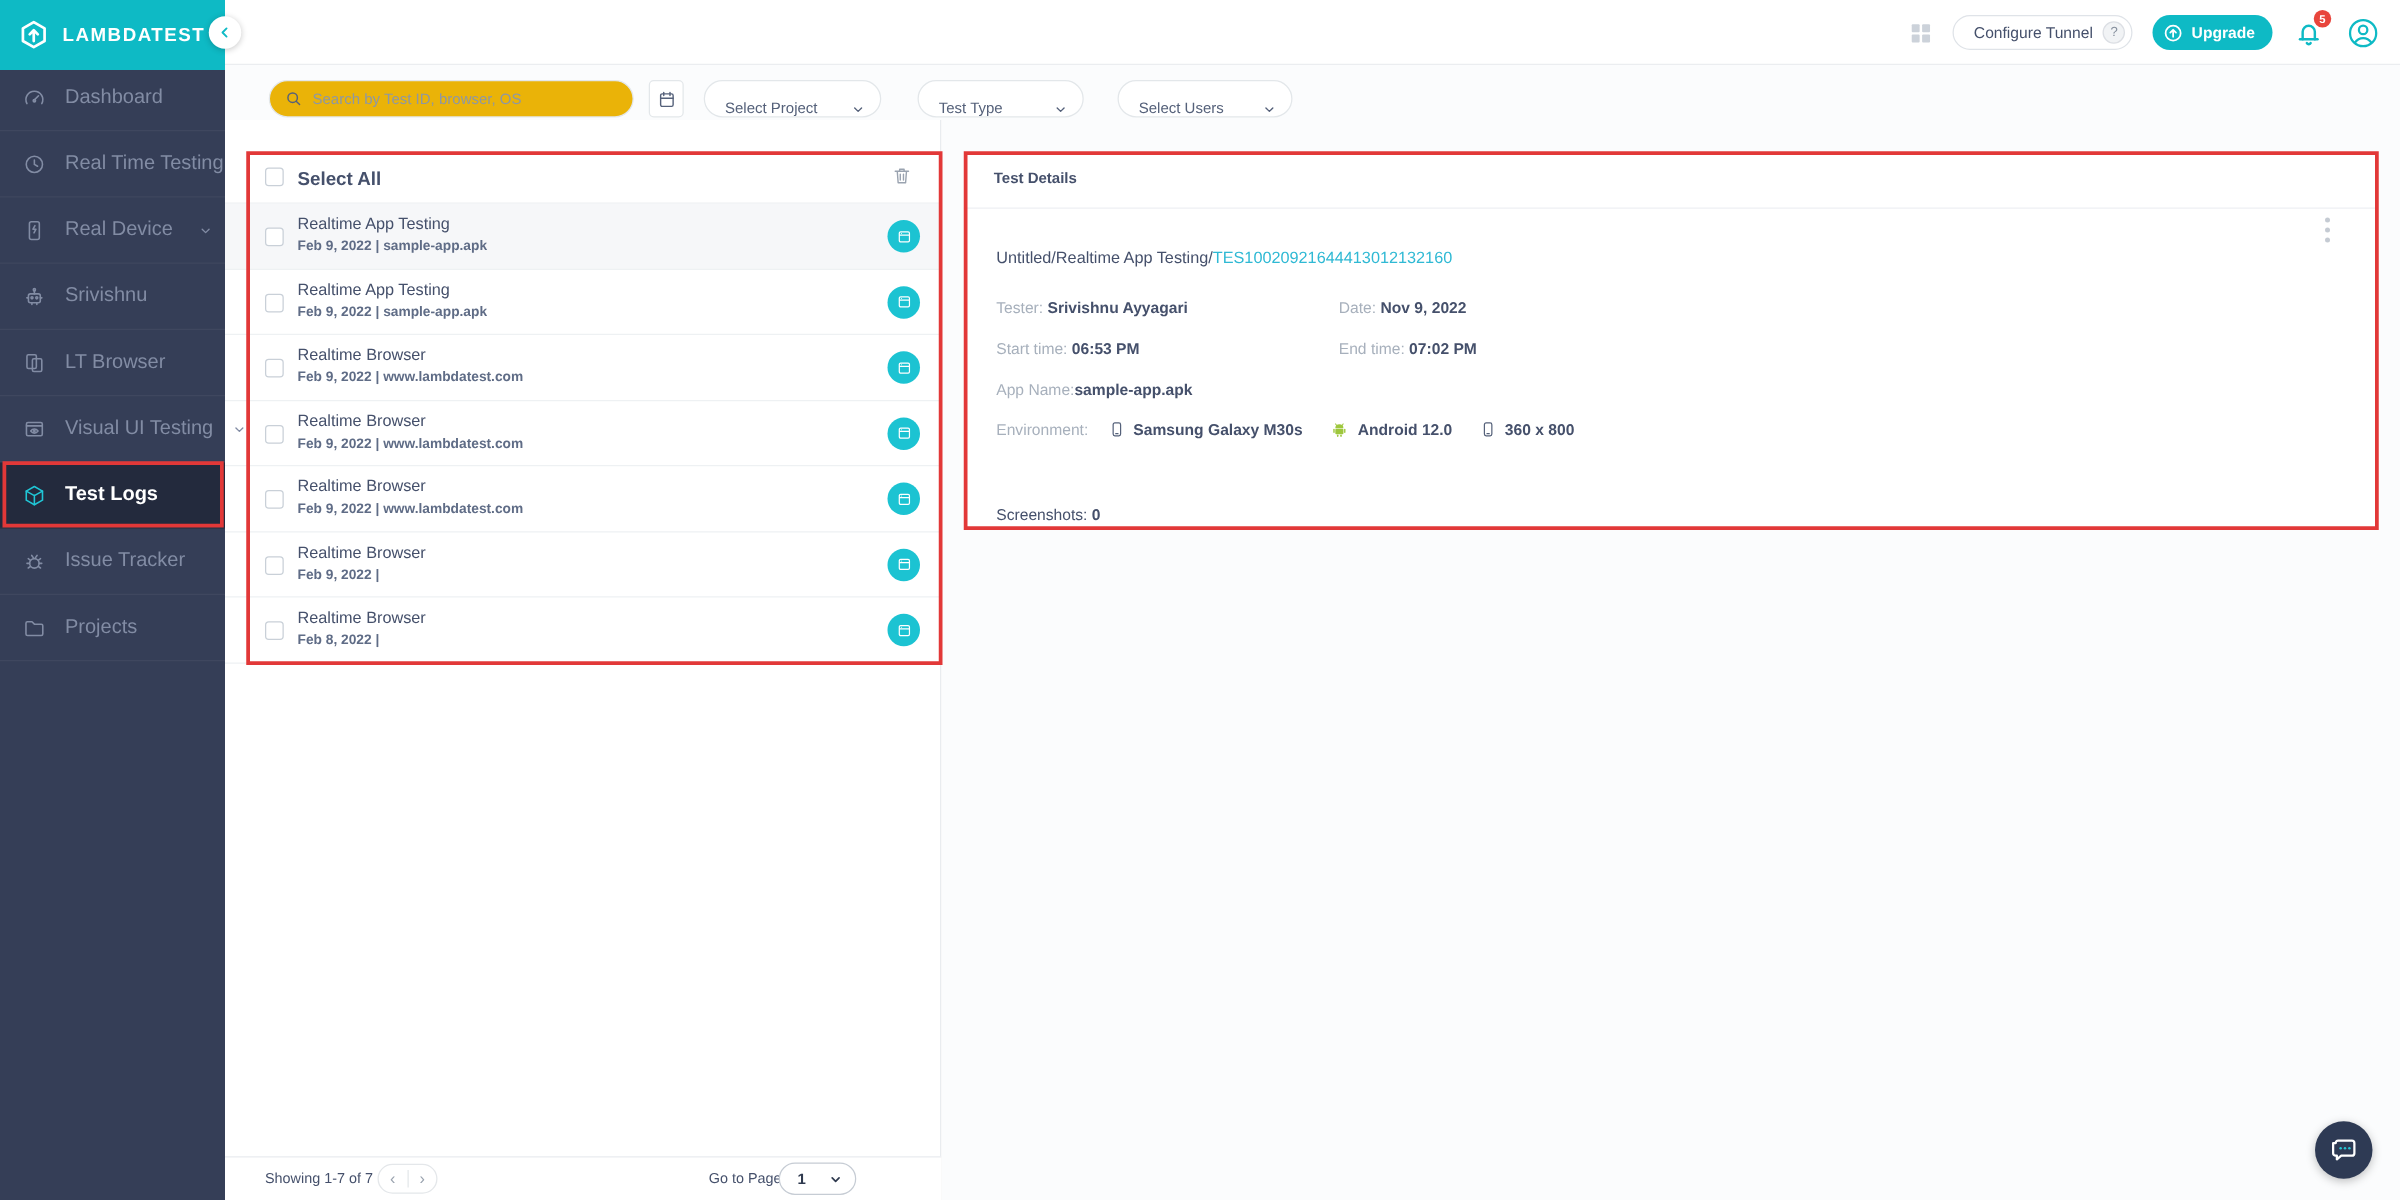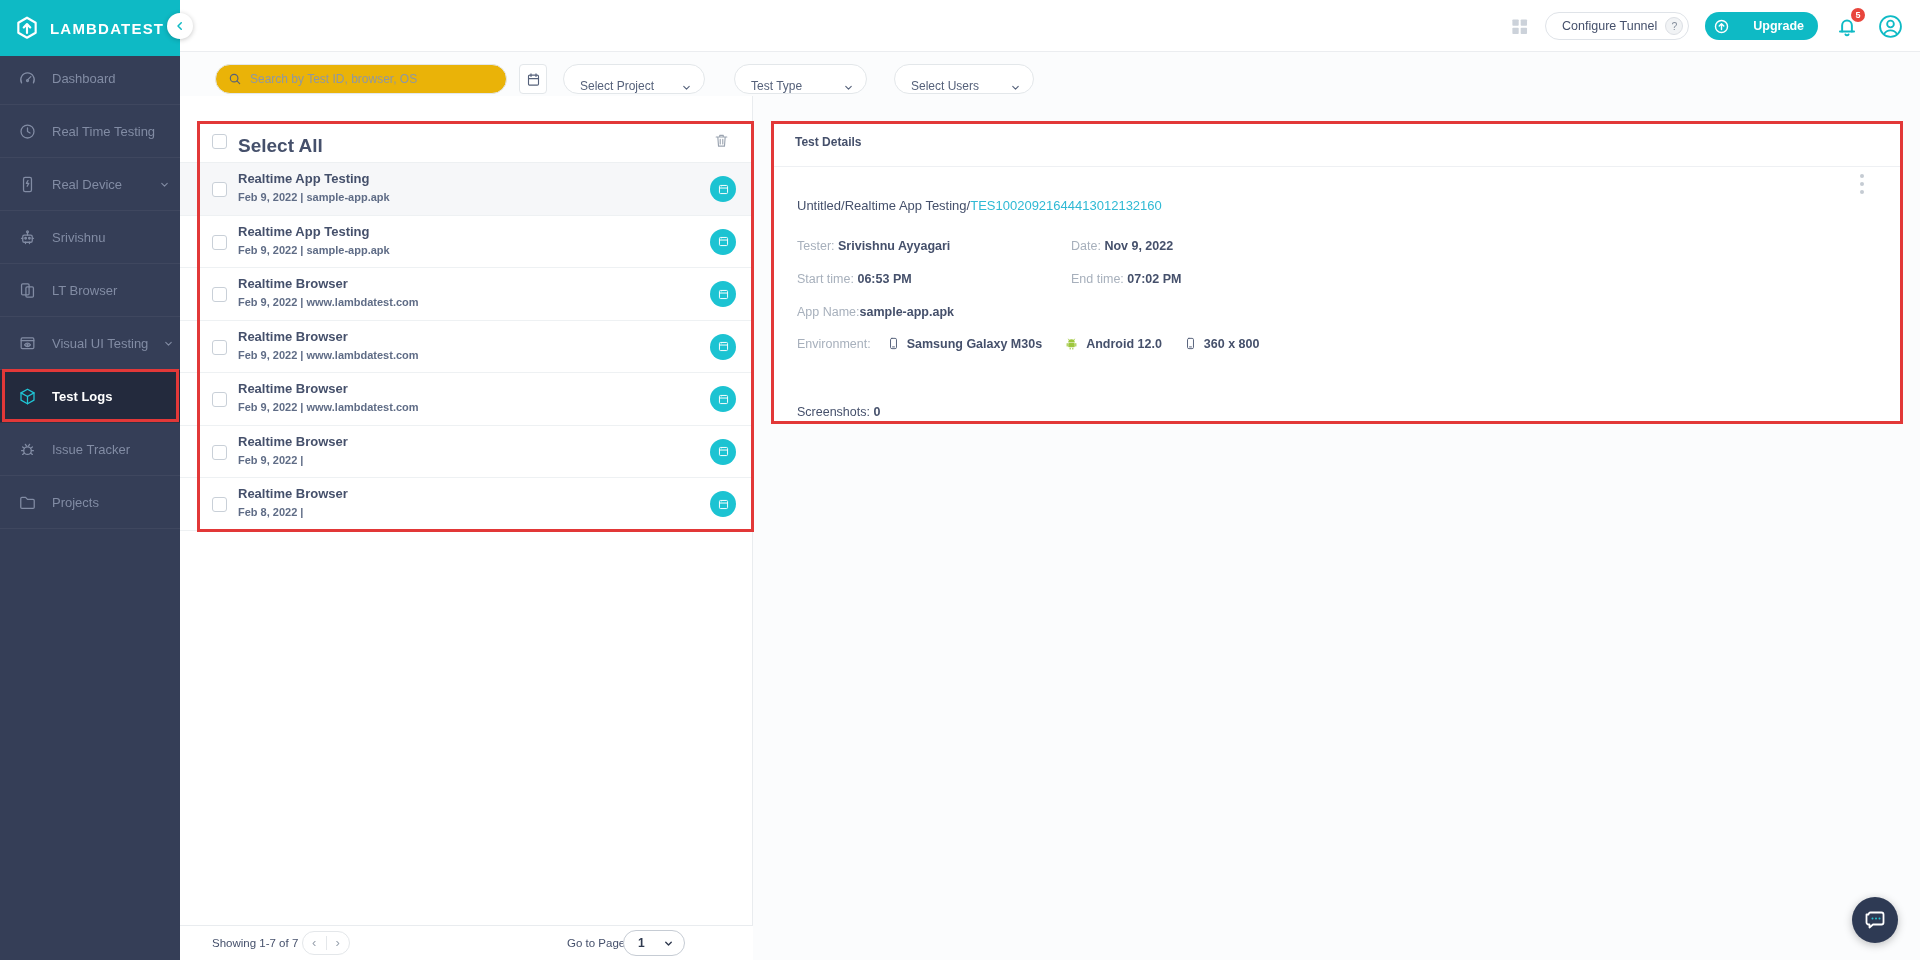--- a/index.html
+++ b/index.html
@@ -19,31 +19,31 @@
   .topbar-right { position:absolute; right:16px; top:0; height:52px;
     display:flex; align-items:center; gap:16px; }
   .pill { height:28px; border:1px solid #dfe3e8; border-radius:14px; background:#fff;
     display:flex; align-items:center; font-size:12.5px; color:#45506b; }
   .tunnel-pill { padding:0 5px 0 16px; gap:8px; }
   .help-circle { width:18px; height:18px; border-radius:50%; background:#f1f3f5;
     border:1px solid #dcdfe4; color:#848e9c; font-size:10.5px; display:flex;
     align-items:center; justify-content:center; }
   .upgrade-btn { height:28px; border:none; border-radius:14px; background:#0ebac5;
     color:#fff; font-size:12.5px; font-weight:bold; display:flex; align-items:center;
-    gap:23px; padding:0 14px 0 8px; cursor:pointer; }
+    gap:6px; padding:0 14px 0 8px; cursor:pointer; }
   .bell-wrap { position:relative; width:27px; height:27px; }
   .bell-badge { position:absolute; top:-5px; right:-4px; min-width:14px; height:14px;
     border-radius:7px; background:#e8453c; color:#fff; font-size:9px; font-weight:bold;
     display:flex; align-items:center; justify-content:center; padding:0 3px; }
 
   
   .sidebar { position:absolute; left:0; top:52px; width:180px; height:908px;
     background:#353e57; z-index:4; }
   .side-item { height:53px; display:flex; align-items:center; padding:0 10px 0 18px;
-    gap:15px; color:#828ca4; font-size:13px; border-bottom:1px solid rgba(255,255,255,.05);
+    gap:15px; color:#828ca4; font-size:16px; border-bottom:1px solid rgba(255,255,255,.05);
     cursor:pointer; }
   .side-item .lbl { white-space:nowrap; }
   .side-item .chev { margin-left:auto; }
   .side-item.active { background:#232a3d; color:#ffffff; font-weight:bold; }
   .side-item.active .ico { color:#20c6d6; }
   .ico { color:inherit; }
 
   
   .content { position:absolute; left:180px; top:52px; width:1740px; height:908px; }
 
@@ -66,29 +66,29 @@
   .sp-users { left:714px; width:140px; }
 
   
   .list-col { position:absolute; left:0; top:44px; width:573px; height:864px;
     background:#fff; border-right:1px solid #e9ecef; }
   .select-all-row { position:absolute; left:0; top:26px; width:573px; height:41px;
     border-bottom:1px solid #edf0f2; }
   .checkbox { width:15px; height:15px; border:1px solid #c9d0d8; border-radius:3px;
     background:#fff; cursor:pointer; }
   .select-all-row .checkbox { position:absolute; left:32px; top:12px; }
-  .select-all-row .sa-label { position:absolute; left:58px; top:13px; font-size:19px;
+  .select-all-row .sa-label { position:absolute; left:58px; top:13px; font-size:15px;
     font-weight:bold; color:#45506b; }
   .trash-btn { position:absolute; right:23px; top:10px; background:none; border:none; cursor:pointer; }
   .rows-wrap { position:absolute; left:0; top:67px; width:573px; }
   .test-row { position:relative; height:52.5px; border-bottom:1px solid #eef1f3; cursor:pointer; }
   .test-row.selected { background:#f6f7f9; }
   .test-row .checkbox { position:absolute; left:32px; top:19px; }
   .test-row .t-title { position:absolute; left:58px; top:8px; font-size:13px;
-    font-weight:bold; color:#45506b; }
+    font-weight:normal; color:#45506b; }
   .test-row .t-sub { position:absolute; left:58px; top:28px; font-size:11px;
     font-weight:bold; color:#5f6c86; }
   .row-icon { position:absolute; right:17px; top:13px; width:26px; height:26px;
     border-radius:50%; background:#1cc3d2; display:flex; align-items:center; justify-content:center; }
 
   
   .pagination { position:absolute; left:0; bottom:0; width:573px; height:35px;
     border-top:1px solid #e9ecef; background:#fff; font-size:11.5px; color:#45506b; }
   .pg-showing { position:absolute; left:32px; top:11px; }
   .pager { position:absolute; left:122px; top:5px; width:48px; height:24px;

